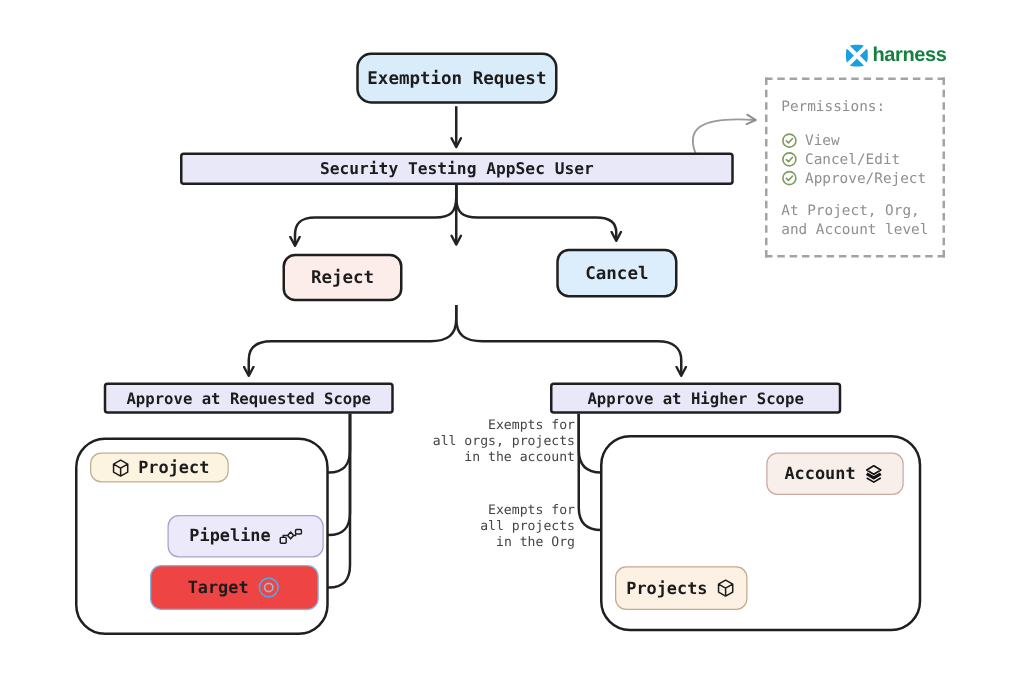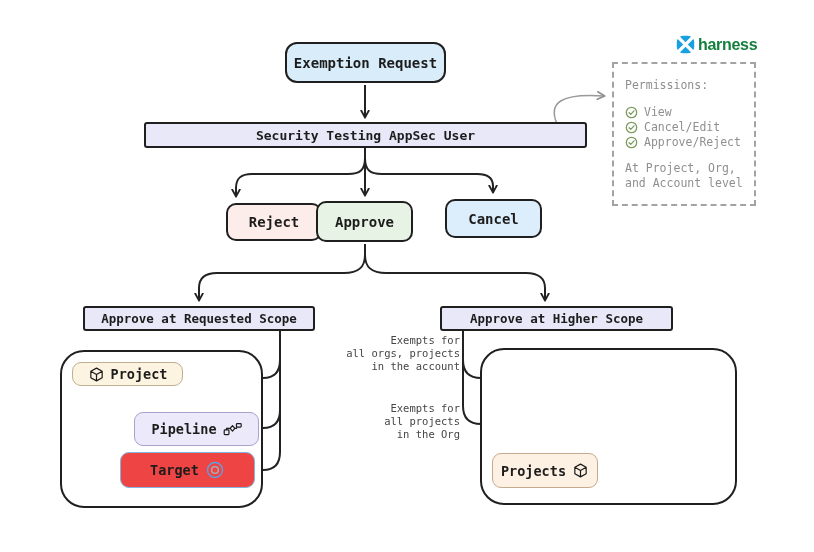--- a/index.html
+++ b/index.html
@@ -124,23 +124,20 @@
     <span>Exemption Request</span>
   </div>
 
   <div class="node bar" style="left: 144px; top: 122px; width: 443px; height: 26px; background: rgb(233, 232, 248);">
     <span>Security Testing AppSec User</span>
   </div>
 
   <div class="node btn" style="left: 188px; top: 203px; width: 96px; height: 38px; background: rgb(252, 237, 235); margin-left: 38px;">
     <span>Reject</span>
   </div>
-  <div class="node btn" style="left: 316px; top: 201px; width: 97px; height: 41px; background: rgb(230, 243, 229);">
-    <span>Approve</span>
-  </div>
   <div class="node btn" style="left: 445px; top: 199px; width: 97px; height: 39px; background: rgb(220, 237, 251);">
     <span>Cancel</span>
   </div>
 
   <div class="node bar" style="left: 83px; top: 306px; width: 232px; height: 25px; font-size: 12.5px; background: rgb(233, 232, 248);">
     <span>Approve at Requested Scope</span>
   </div>
   <div class="node bar" style="left: 440px; top: 306px; width: 233px; height: 25px; font-size: 12.5px; background: rgb(233, 232, 248);">
     <span>Approve at Higher Scope</span>
   </div>
@@ -167,20 +164,28 @@
   <div class="chip" style="left: 120px; top: 452px; width: 135px; height: 36px; border-color: rgb(132, 181, 222); background: #ef4444;">
     <span>Target</span>
     <svg width="20" height="20" viewBox="0 0 24 24">
       <circle cx="12" cy="12" r="9" fill="none" stroke="#59a2e6" stroke-width="1.6"></circle>
       <circle cx="12" cy="12" r="4" fill="none" stroke="#9fb6c6" stroke-width="1.6"></circle>
     </svg>
   </div>
 
   <div class="container-box" style="left:480px;top:348px;width:257px;height:157px;"></div>
 
+  <div class="chip" style="left: 613px; top: 362px; width: 110px; height: 34px; border-color: rgb(200, 172, 162); background: rgb(248, 238, 234);">
+    <span>Account</span>
+    <svg width="18" height="18" viewBox="0 0 24 24">
+      <path d="M12 3.5 L19.5 8 L12 12.5 L4.5 8 Z" fill="none" stroke="#111" stroke-width="1.7" stroke-linejoin="round"></path>
+      <path d="M4.5 12 L12 16.5 L19.5 12" fill="none" stroke="#111" stroke-width="3.4" stroke-linejoin="round"></path>
+      <path d="M4.5 16.5 L12 21 L19.5 16.5" fill="none" stroke="#111" stroke-width="1.7" stroke-linejoin="round"></path>
+    </svg>
+  </div>
 
 
   <div class="chip" style="left: 492px; top: 453px; width: 106px; height: 35px; border-color: rgb(197, 170, 141); background: rgb(253, 241, 228);">
     <span>Projects</span>
     <svg width="17" height="17" viewBox="0 0 24 24">
       <path d="M12 3 L20 7.5 V16.5 L12 21 L4 16.5 V7.5 Z M4 7.5 L12 12 L20 7.5 M12 12 V21" fill="none" stroke="#1c1c1c" stroke-width="1.7" stroke-linejoin="round"></path>
     </svg>
   </div>
 
   <div class="note" style="left:330px;top:334px;width:130px;">

